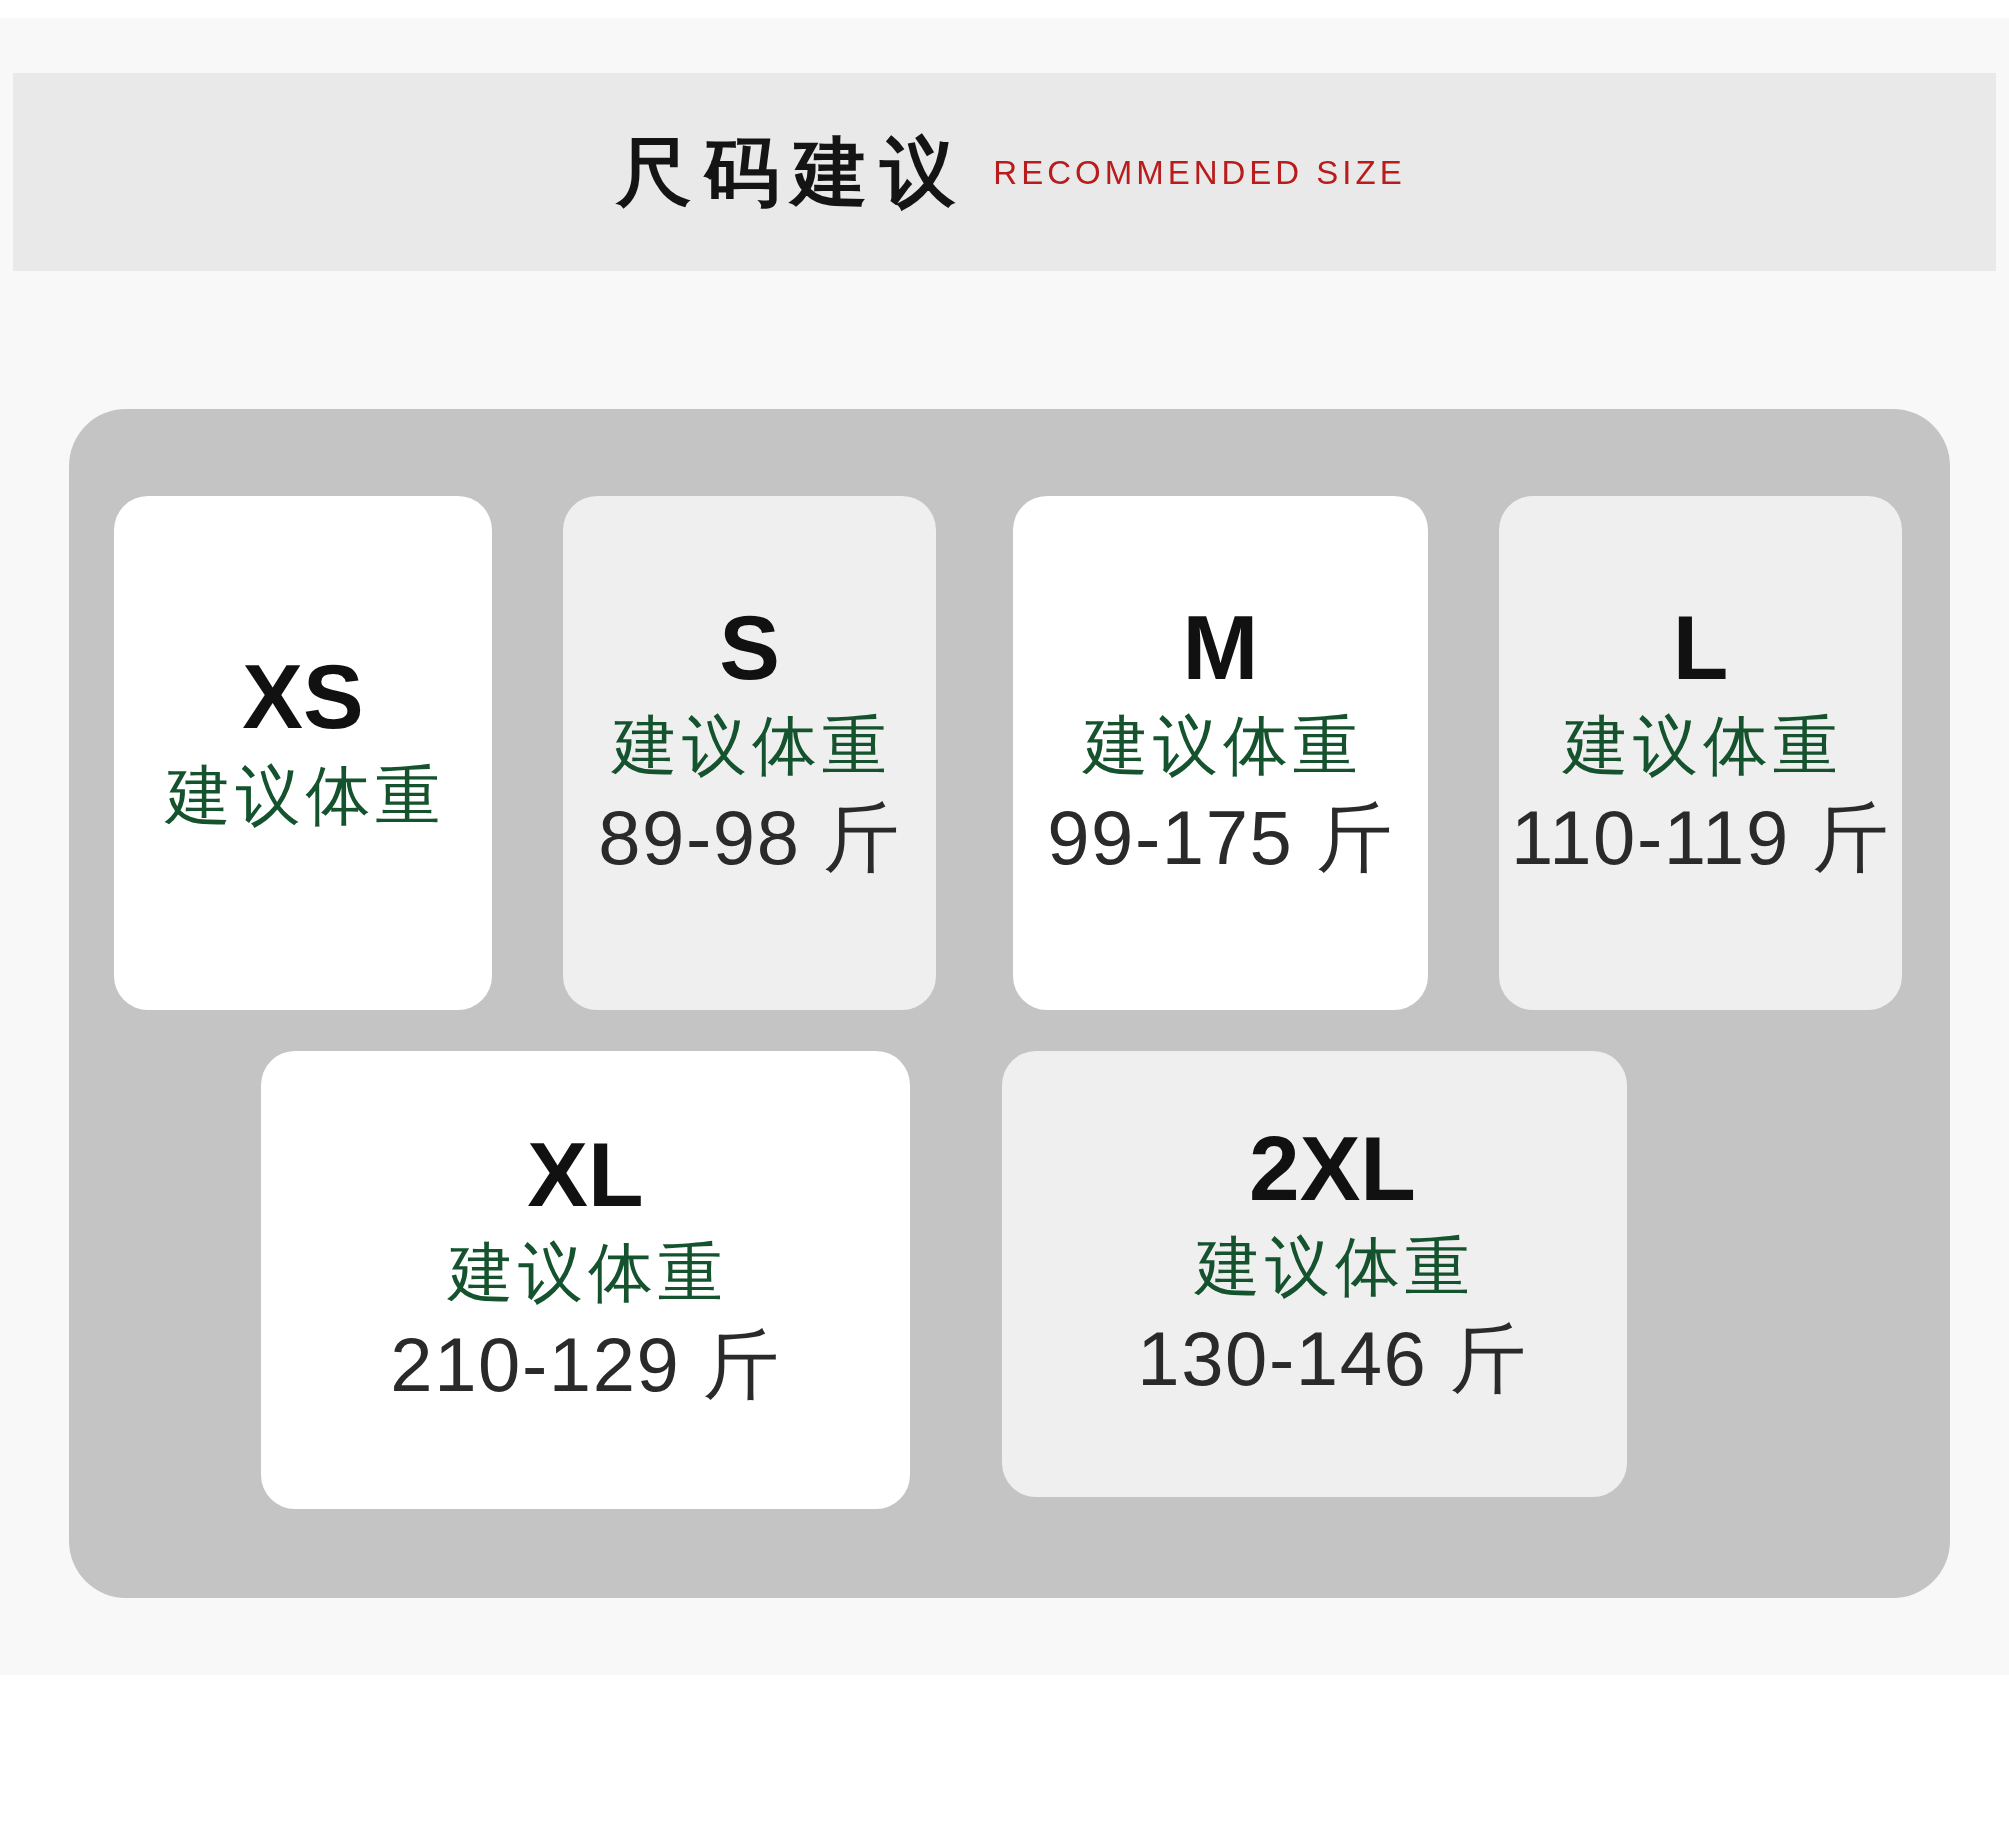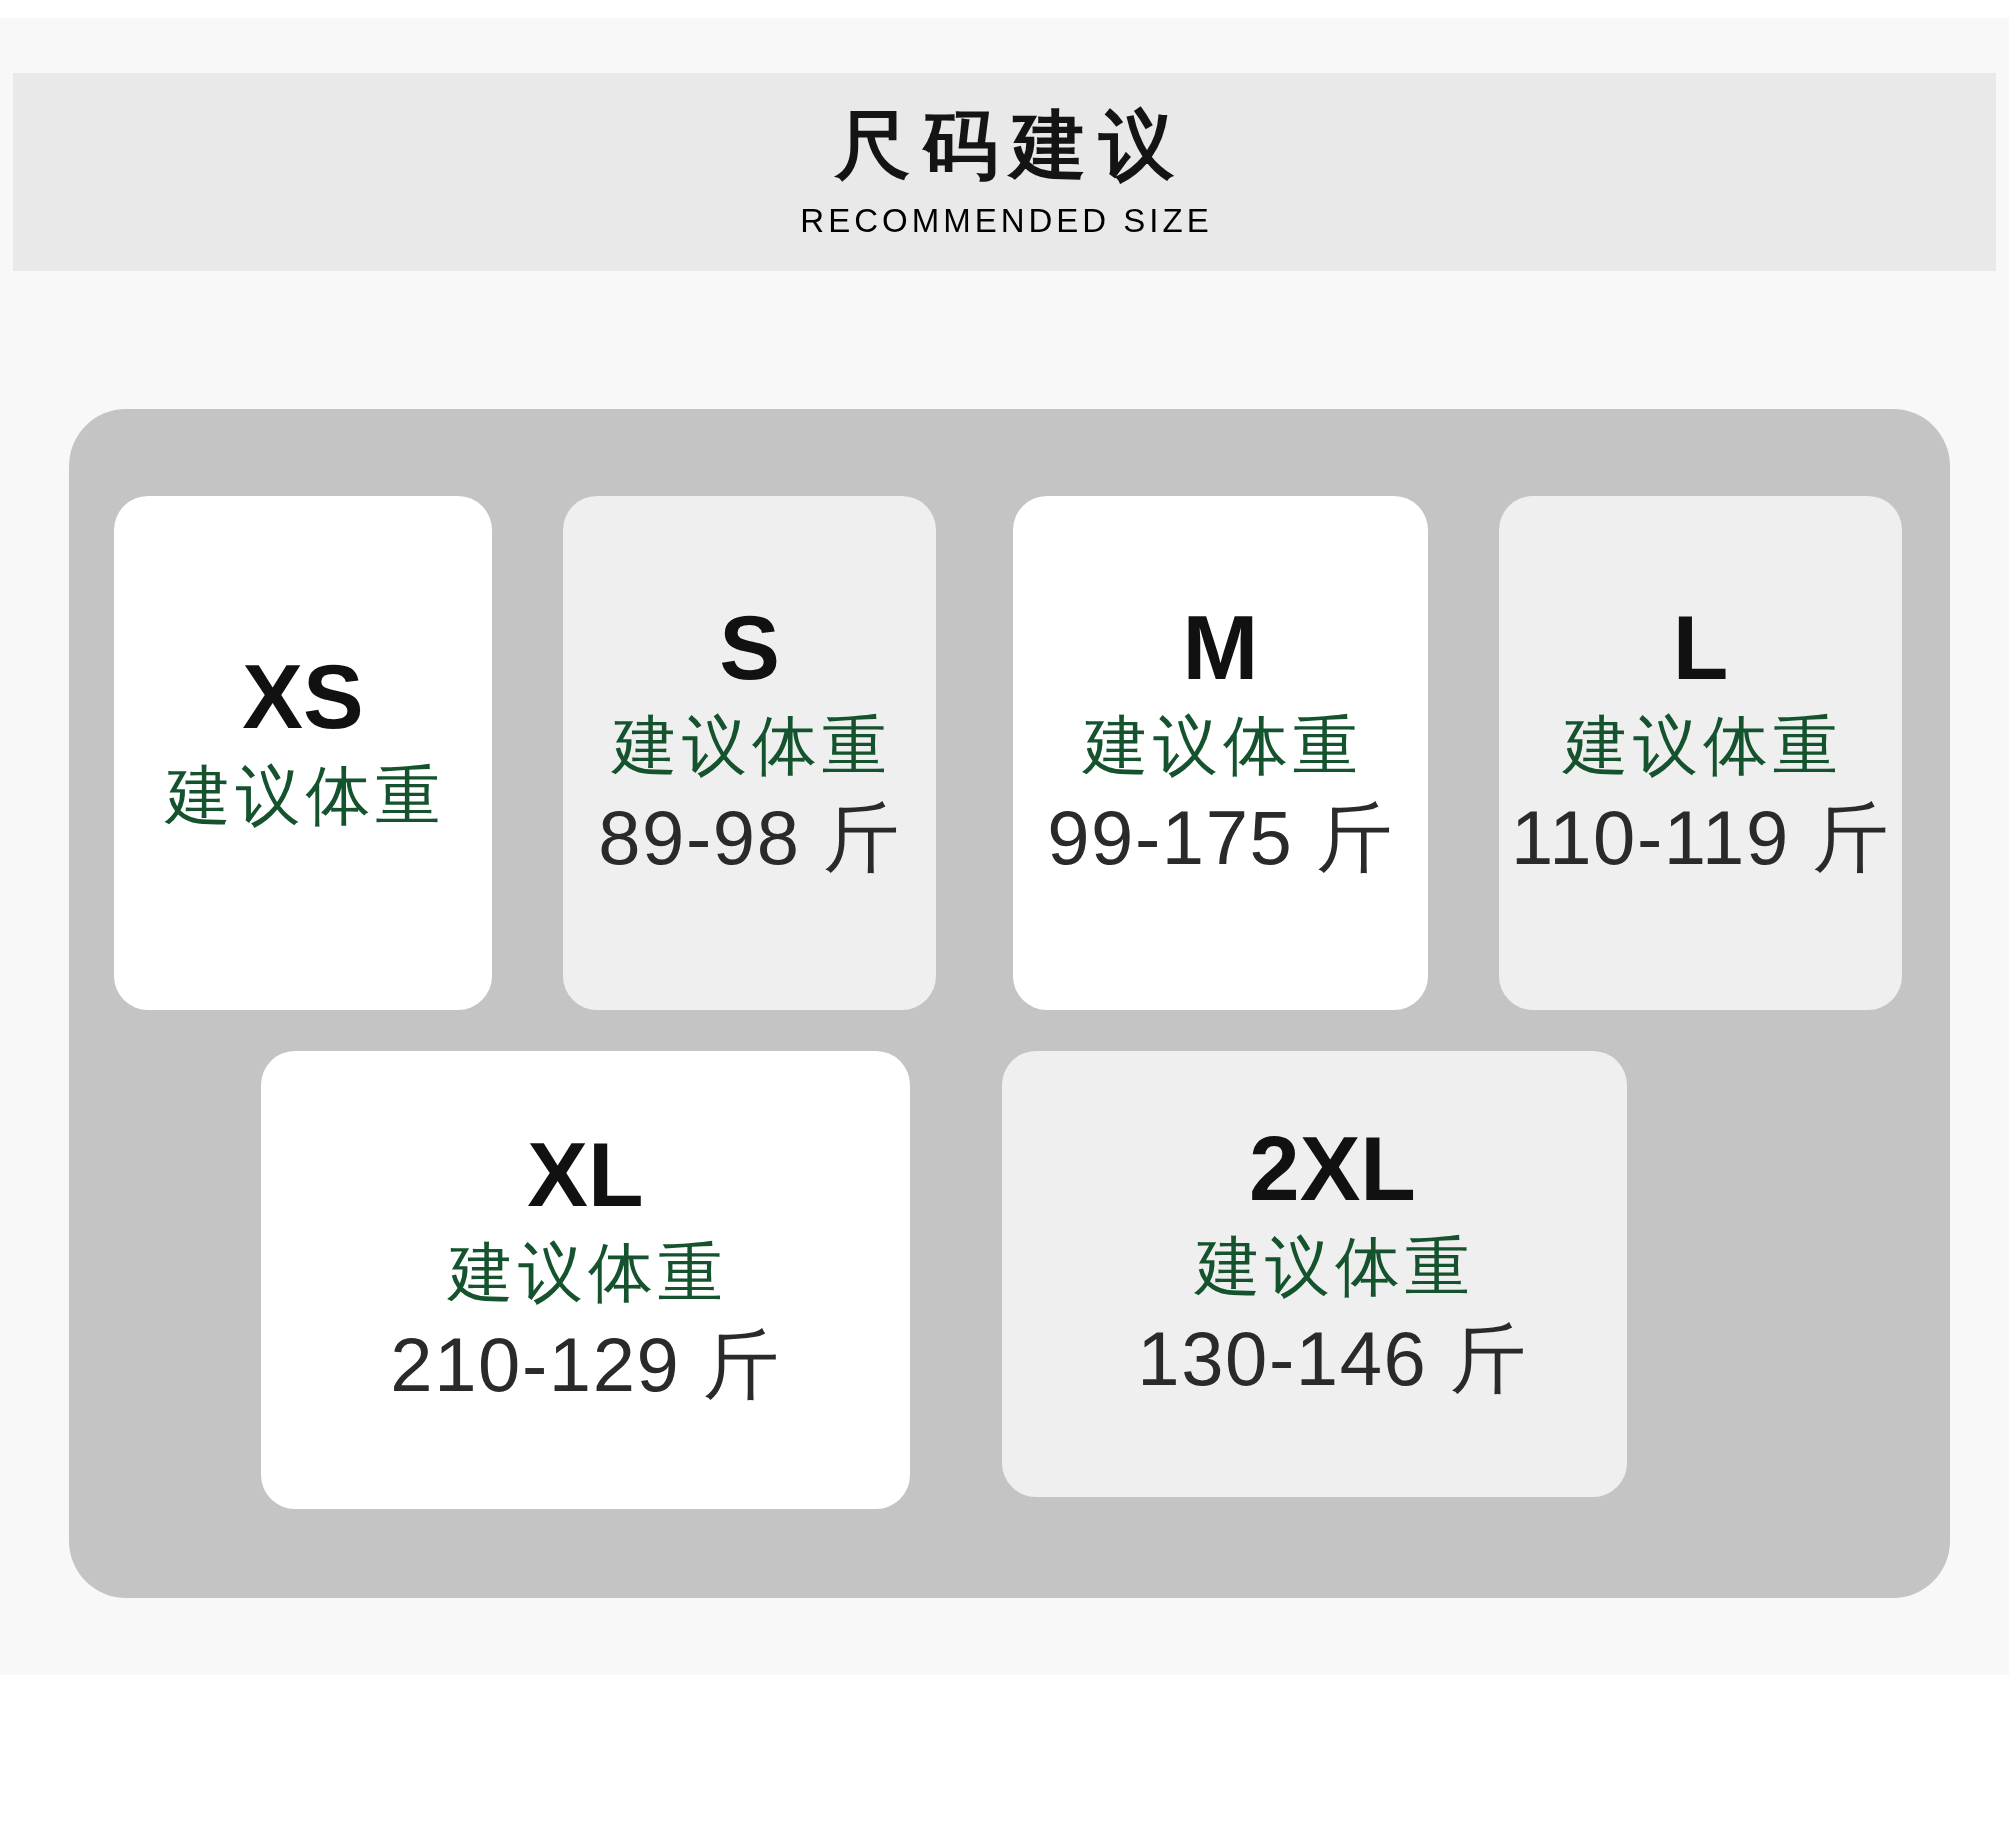--- a/index.html
+++ b/index.html
@@ -5,29 +5,29 @@
   html,body{margin:0;padding:0;background:#ffffff;}
   body{font-family:"Liberation Sans","DejaVu Sans",sans-serif;}
   .canvas{position:relative;width:2009px;height:1828px;background:#ffffff;overflow:hidden;}
 
   
   .content-bg{position:absolute;left:0;top:18px;width:2009px;height:1657px;background:#f8f8f8;}
 
   
   .header-band{
     position:absolute;left:13px;top:73px;width:1983px;height:198px;
-    background:#e9e9e9;display:flex;flex-direction:column;align-items:center;
+    background:#e9e9e9;display:flex;flex-direction:row;align-items:center;
     justify-content:center;gap:21px;
   }
   .page-title{
     font-size:75px;font-weight:bold;color:#141414;
     letter-spacing:13px;text-indent:13px;line-height:1;white-space:nowrap;
   }
   .page-subtitle{
-    font-size:33px;font-weight:400;color:#000000;
+    font-size:33px;font-weight:400;color:#b91c1c;
     letter-spacing:4px;text-indent:4px;line-height:1;white-space:nowrap;
   }
 
   
   .size-panel{
     position:absolute;left:69px;top:409px;width:1881px;height:1189px;
     background:#c4c4c4;border-radius:57px;
   }
 
   .size-card{

